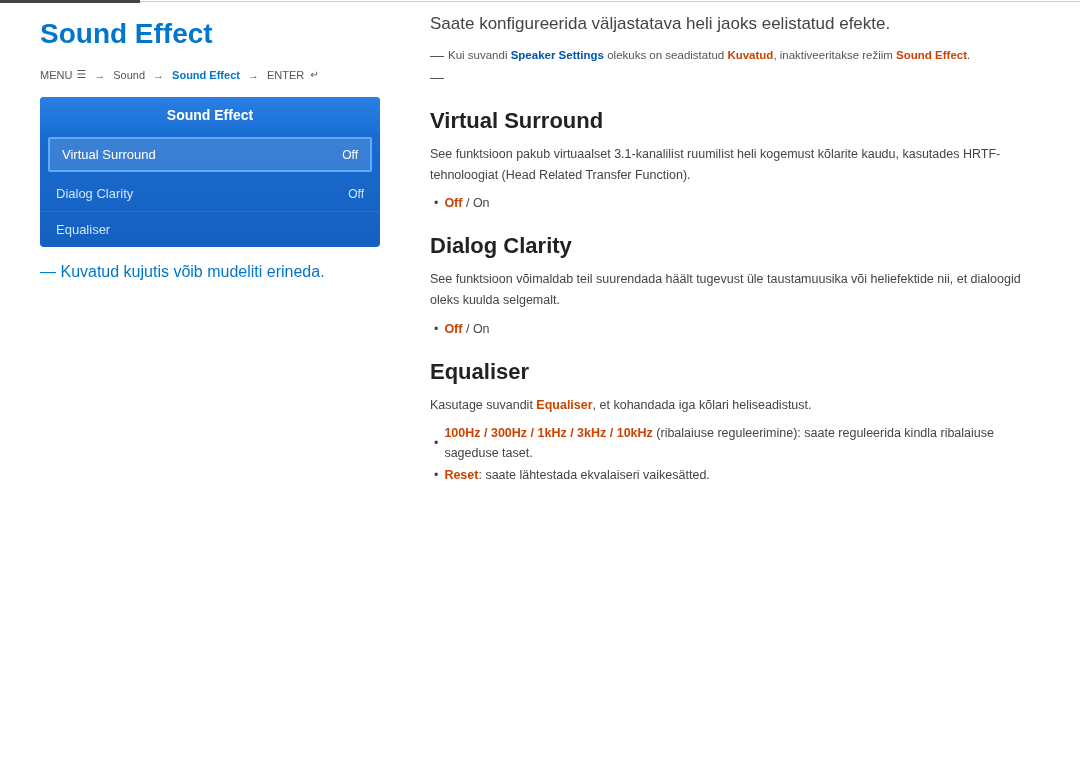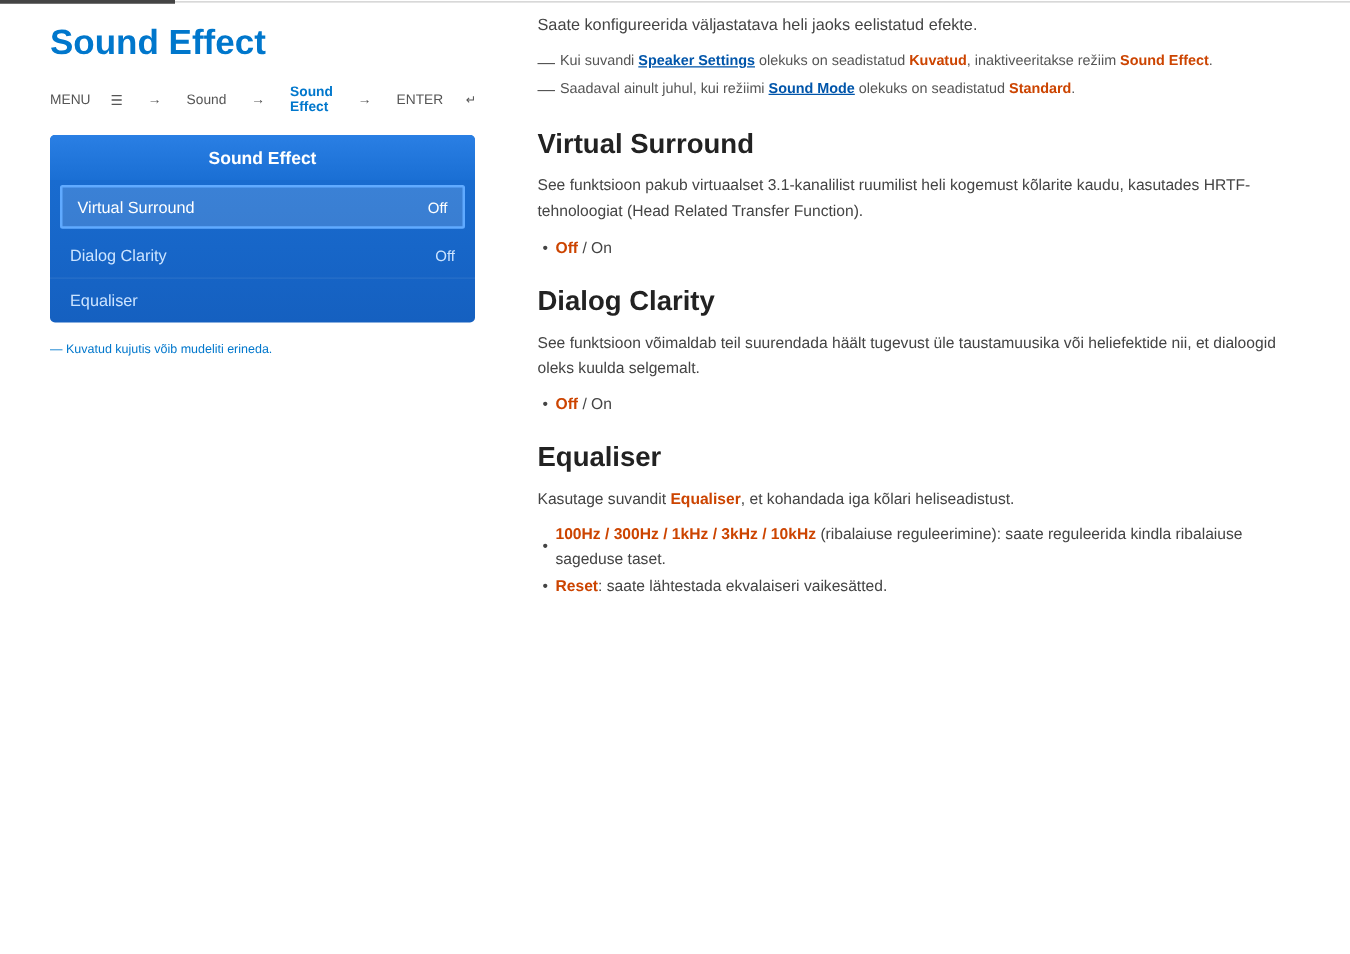--- a/index.html
+++ b/index.html
@@ -49,21 +49,21 @@
       margin-bottom: 18px;
       margin-top: 8px;
     }
 
     .breadcrumb {
       font-size: 11px;
       color: #555555;
       margin-bottom: 16px;
       display: flex;
       align-items: center;
-      gap: 16px;
+      gap: 4px;
     }
     .breadcrumb .arrow {
       margin: 0 4px;
       color: #555;
     }
     .breadcrumb .highlight {
       color: #0077cc;
       font-weight: bold;
     }
     .breadcrumb .enter-icon {
@@ -116,35 +116,35 @@
     .menu-item .item-value {
       color: #cce4ff;
       font-size: 12px;
     }
     .menu-item.selected .item-value {
       color: #ffffff;
     }
 
     .footnote {
       margin-top: 16px;
-      font-size: 10px;
+      font-size: 16px;
       color: #0077cc;
     }
     .footnote::before {
       content: "— ";
     }
 
     
     .right-panel {
       flex: 1;
       padding-left: 10px;
     }
 
     .intro-text {
-      font-size: 13px;
+      font-size: 17px;
       color: #444;
       margin-bottom: 10px;
       line-height: 1.6;
     }
 
     .note-line {
       font-size: 11.5px;
       color: #555;
       margin-bottom: 5px;
       display: flex;
@@ -197,21 +197,20 @@
       flex-shrink: 0;
     }
 
     .orange-bold {
       color: #cc4400;
       font-weight: bold;
     }
     .blue-bold {
       color: #0055aa;
       font-weight: bold;
-      text-decoration: underline;
     }
 
     .section-block {
       margin-bottom: 20px;
     }
   </style>
 </head>
 <body>
 
 <div class="top-border">
@@ -263,21 +262,20 @@
 
     <div class="intro-text">Saate konfigureerida väljastatava heli jaoks eelistatud efekte.</div>
 
     <div class="notes-block">
       <div class="note-line">
         <span class="dash">—</span>
         <span>Kui suvandi <span class="blue-bold">Speaker Settings</span> olekuks on seadistatud <span class="orange-bold">Kuvatud</span>, inaktiveeritakse režiim <span class="orange-bold">Sound Effect</span>.</span>
       </div>
       <div class="note-line">
         <span class="dash">—</span>
-        <span>Saadaval ainult juhul, kui režiimi <span class="blue-bold">Sound Mode</span> olekuks on seadistatud <span class="orange-bold">Standard</span>.</span>
       </div>
     </div>
 
     <div class="section-block">
       <div class="section-title">Virtual Surround</div>
       <div class="section-desc">See funktsioon pakub virtuaalset 3.1-kanalilist ruumilist heli kogemust kõlarite kaudu, kasutades HRTF-tehnoloogiat (Head Related Transfer Function).</div>
       <ul class="bullet-list">
         <li>
           <span><span class="orange-bold">Off</span> / <span>On</span></span>
         </li>

